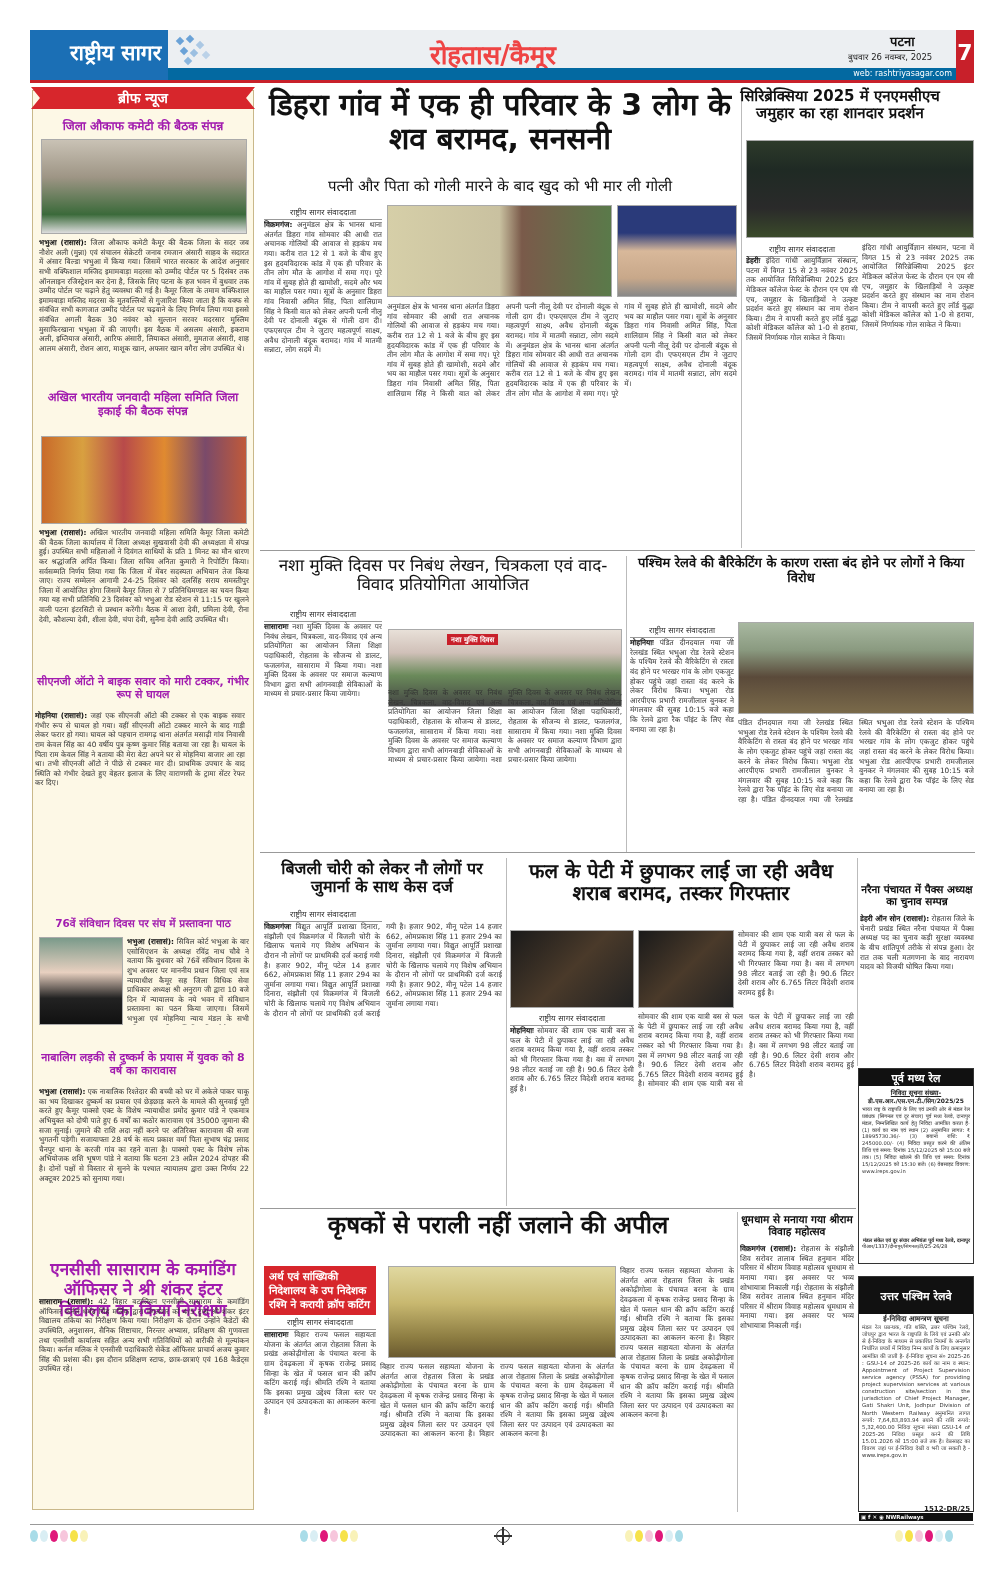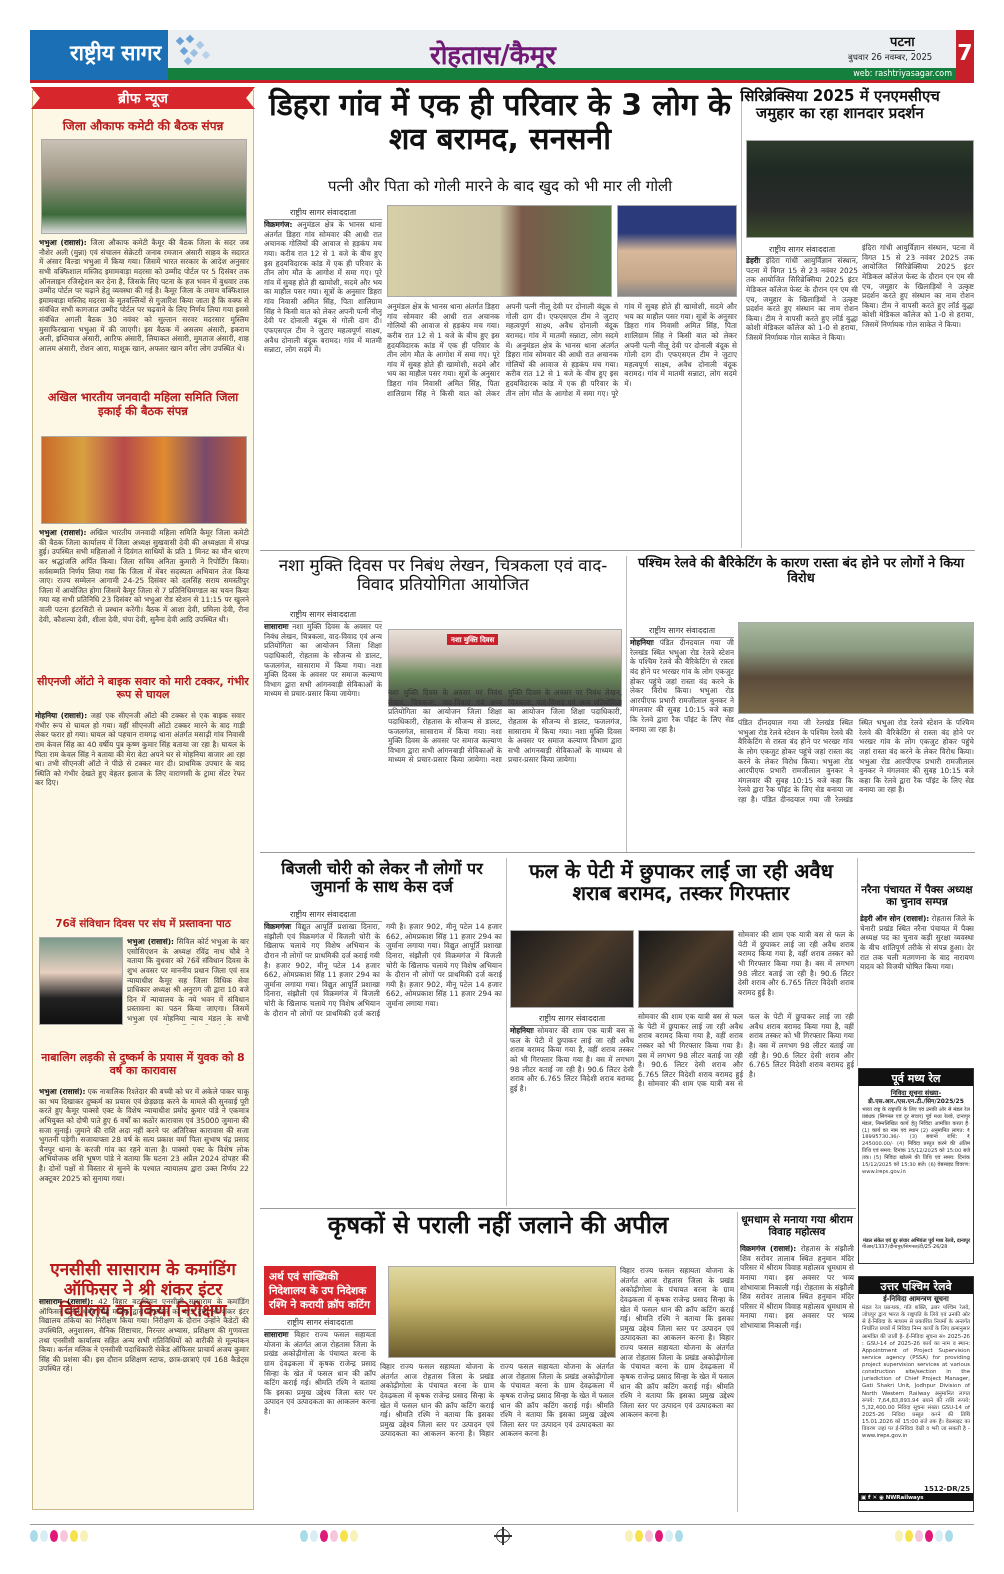--- a/index.html
+++ b/index.html
@@ -4,31 +4,31 @@
 <style>
 *{box-sizing:border-box;margin:0;padding:0}
 body{width:1004px;height:1574px;background:#fff;font-family:"DejaVu Sans",sans-serif;position:relative;overflow:hidden;color:#222}
 .mast{position:absolute;left:30px;top:30px;width:944px;height:52px}
 .mast-left{position:absolute;left:0;top:0;width:112px;height:50px;background:#1b6fb5;clip-path:polygon(0 0,100% 0,115% 100%,0 100%)}
 .mast-left{width:138px}
 .logo{position:absolute;left:40px;top:8px;color:#fff;font-weight:bold;font-size:21px;font-family:"DejaVu Serif",serif}
 .mast-mid{position:absolute;left:138px;top:0;width:640px;height:50px;background:#eceff2}
 .dots{position:absolute;left:145px;top:6px;width:40px;height:28px}
 .dots span{position:absolute;width:6px;height:6px;background:#4a8fd0;transform:rotate(45deg);opacity:.8}
-.section{position:absolute;left:400px;top:6px;font-size:26px;font-weight:bold;color:#701a75}
+.section{position:absolute;left:400px;top:6px;font-size:26px;font-weight:bold;color:#ef4444}
 .mast-right{position:absolute;left:778px;top:0;width:148px;height:50px;background:#eceff2}
 .city{position:absolute;left:860px;top:2px;font-size:13px;font-weight:bold;color:#111;border-bottom:1px solid #333}
 .date{position:absolute;left:818px;top:21px;font-size:8.5px;color:#222}
 .pageno{position:absolute;left:926px;top:0;width:18px;height:50px;background:#c8202a;color:#fff;font-weight:bold;font-size:22px;text-align:center;line-height:46px}
-.webbar{position:absolute;left:138px;top:38px;width:788px;height:12px;background:#15803d}
+.webbar{position:absolute;left:138px;top:38px;width:788px;height:12px;background:#0369a1}
 .web{position:absolute;right:4px;top:0;color:#fff;font-size:8px;line-height:12px}
 .redline{position:absolute;left:0;top:50px;width:944px;height:3px;background:#c8202a}
 .brief{position:absolute;left:32px;top:90px;width:222px;height:1420px;background:#fdf8e6;border:1px solid #c9b88a}
 .brief-head{position:absolute;left:-2px;top:-4px;width:224px;height:22px;background:#d7262c;color:#fff;font-weight:bold;text-align:center;font-size:14px;line-height:22px;clip-path:polygon(0 0,100% 0,96% 50%,100% 100%,0 100%,4% 50%)}
-.bh{font-weight:bold;text-align:center;color:#b91c1c;line-height:1.2}
+.bh{font-weight:bold;text-align:center;color:#a21caf;line-height:1.2}
 .body{font-size:7.3px;line-height:1.32;color:#333;text-align:justify}
 .body b{color:#111}
 .photo{background:linear-gradient(135deg,#8a7e6a,#b8a98e 40%,#6f6555);border:1px solid #aaa}
 .ph-people{background:linear-gradient(180deg,#c9c2b5 0,#9e9585 40%,#3b6a3a 80%,#ddd 100%)}
 .ph-women{background:linear-gradient(90deg,#c96a2a,#d8a040 20%,#b84a4a 40%,#e08a30 60%,#7a4a6a 80%,#c05a3a)}
 .ph-team{background:linear-gradient(180deg,#2d3a2a 0,#1f2a24 30%,#2a2a2a 70%,#3a4a2a 100%)}
 .ph-house{background:linear-gradient(90deg,#d6cfa8 0,#c9c1a0 50%,#7a5a4a 60%,#5a7a4a 100%)}
 .ph-officer{background:linear-gradient(180deg,#2a3a7a 0,#2a3a7a 30%,#d8b89a 50%,#c8a88a 80%,#888 100%)}
 .ph-event{background:linear-gradient(180deg,#e8e0d8 0,#d0c0b8 30%,#6a8a5a 60%,#444 100%)}
 .ph-rail{background:linear-gradient(180deg,#a8b8a0 0,#8a9a80 30%,#5a4a3a 60%,#7a6a4a 100%)}
@@ -194,21 +194,21 @@
 <div class="abs ad" style="left:858px;top:1068px;width:116px;height:196px">
   <div class="adhead" style="font-size:11px;padding:1px 16px">पूर्व मध्य रेल</div>
   <div style="font-size:6.5px;text-align:center;font-weight:bold;text-decoration:underline;margin-top:2px">निविदा सूचना संख्या-</div>
   <div style="font-size:6px;text-align:center;font-weight:bold">डी.एस.आर./एस.एन.टी./सिग/2025/25</div>
   <div class="body" style="font-size:5.2px;padding:1px 3px;height:132px;overflow:hidden">भारत राष्ट्र के राष्ट्रपति के लिए एवं उनकी ओर से मंडल रेल प्रबंधक (सिगनल एवं दूर संचार) पूर्व मध्य रेलवे, दानापुर मंडल, निम्नलिखित कार्य हेतु निविदा आमंत्रित करता है- (1) कार्य का नाम एवं स्थान (2) अनुमानित लागत: ₹ 18995730.36/- (3) बयाना राशि: ₹ 245000.00/- (4) निविदा प्रस्तुत करने की अंतिम तिथि एवं समय: दिनांक 15/12/2025 को 15:00 बजे तक। (5) निविदा खोलने की तिथि एवं समय: दिनांक 15/12/2025 को 15:30 बजे। (6) वेबसाइट विवरण: www.ireps.gov.in</div>
   <div style="font-size:5px;text-align:right;padding:0 3px;font-weight:bold">मंडल संकेत एवं दूर संचार अभियंता पूर्व मध्य रेलवे, दानापुर</div>
   <div style="font-size:5px;padding:0 3px">पीआर/1337/दीनापुर/सिगनल/टी/25-26/28</div>
 </div>
 
 <div class="abs ad" style="left:858px;top:1276px;width:116px;height:236px">
-  <div class="adhead" style="font-size:11px;padding:1px 0">उत्तर पश्चिम रेलवे</div>
+  <div class="adhead" style="font-size:11px;padding:11px 0">उत्तर पश्चिम रेलवे</div>
   <div style="font-size:7px;text-align:center;font-weight:bold">ई-निविदा आमन्त्रण सूचना</div>
   <div class="body" style="font-size:5.4px;padding:1px 3px;height:182px;overflow:hidden">मंडल रेल प्रबन्धक, गति शक्ति, उत्तर पश्चिम रेलवे, जोधपुर द्वारा भारत के राष्ट्रपति के लिये एवं उनकी ओर से ई-निविदा के माध्यम से प्रकाशित नियमों के अन्तर्गत निर्धारित प्रपत्रों में निविदा निम्न कार्यों के लिए क्रमानुसार आमंत्रित की जाती है- ई-निविदा सूचना सं० 2025-26 : GSU-14 of 2025-26 कार्य का नाम व स्थान: Appointment of Project Supervision service agency (PSSA) for providing project supervision services at various construction site/section in the jurisdiction of Chief Project Manager, Gati Shakri Unit, Jodhpur Division of North Western Railway अनुमानित लागत रूपये: 7,64,83,893.94 बयाने की राशि रूपये: 5,32,400.00 निविदा सूचना संख्या GSU-14 of 2025-26 निविदा प्रस्तुत करने की तिथि 15.01.2026 को 15:00 बजे तक है। वेबसाइट का विवरण जहां पर ई-निविदा देखी व भरी जा सकती है - www.ireps.gov.in</div>
   <div style="font-size:7px;text-align:right;padding:0 3px;font-weight:bold">1512-DR/25</div>
   <div class="adhead" style="font-size:5.5px;padding:1px 2px;text-align:left">
     <span>▣ f ✕ ◉ </span><span>NWRailways</span>
   </div>
 </div>
 
 <div class="hline" style="left:260px;top:1208px;width:596px"></div>
 

